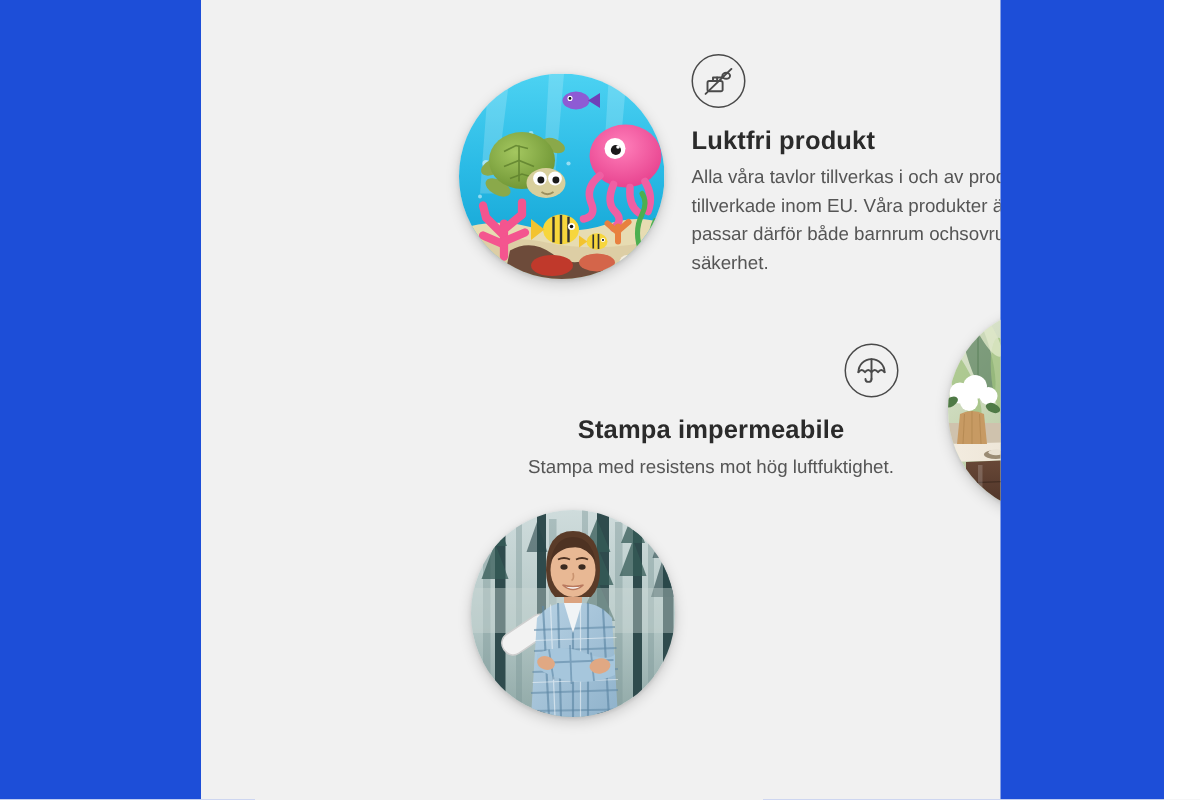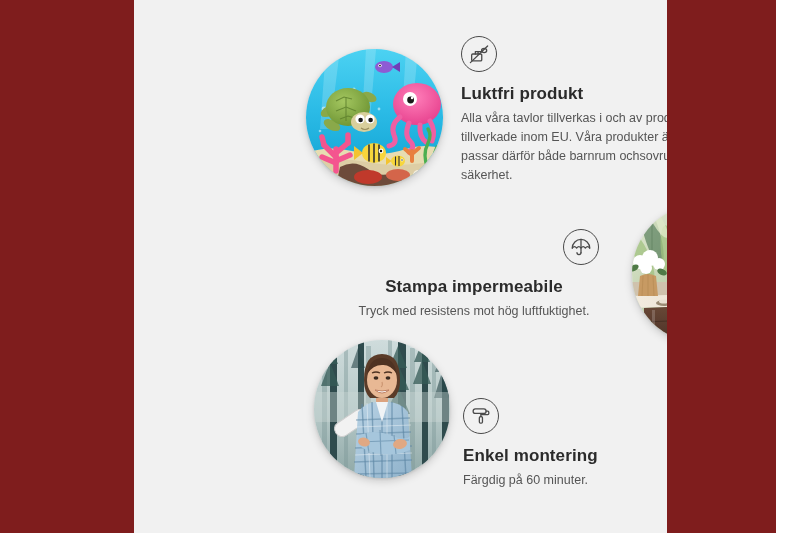--- a/index.html
+++ b/index.html
@@ -13,21 +13,21 @@
     background: #ffffff;
     font-family: "Liberation Sans", sans-serif;
     overflow: hidden;
   }
 
   
   #stage {
     position: relative;
     width: 776px;
     height: 533px;
-    background: #7f1d1d;
+    background: #1d4ed8;
   }
 
   
   #panel {
     position: absolute;
     left: 134px;
     top: 0;
     width: 533px;
     height: 533px;
     background: #f1f1f1;
@@ -498,34 +498,18 @@
 
             <path d="M2.5 13.2q2.4-3.1 4.75 0 2.37-3.1 4.75 0 2.38-3.1 4.75 0 2.37-3.1 4.75 0"></path>
 
             <path d="M12 3.7v14.4"></path>
 
             <path d="M12 18.1a2.2 2.2 0 0 1-4.4 0"></path>
           </svg>
         </div>
       </div>
       <h3 class="feature-title">Stampa impermeabile</h3>
-      <p class="feature-desc">Tryck med resistens mot hög luftfuktighet.</p>
+      <p class="feature-desc">Stampa med resistens mot hög luftfuktighet.</p>
     </div>
 
-    <div class="feature align-left" id="block-mount">
-      <div class="icon-badge">
-        <svg width="22" height="22" viewBox="0 0 24 24" fill="none" stroke="#4a4a4a" stroke-width="1.4" stroke-linecap="round" stroke-linejoin="round">
-
-          <rect x="3.4" y="4.2" width="14.2" height="5" rx="2.5"></rect>
-
-          <path d="M17.6 6.7h1.8a1.1 1.1 0 0 1 1.1 1.1v1.6a1.1 1.1 0 0 1-1.1 1.1h-7.5"></path>
-
-          <path d="M11.9 10.5v2.2"></path>
-
-          <rect x="10.2" y="12.7" width="3.4" height="7.1" rx="1.3"></rect>
-        </svg>
-      </div>
-      <h3 class="feature-title">Enkel montering</h3>
-      <p class="feature-desc">Färgdig på 60 minuter.</p>
-    </div>
 
   </div>
 </div>
 
 </body></html>

